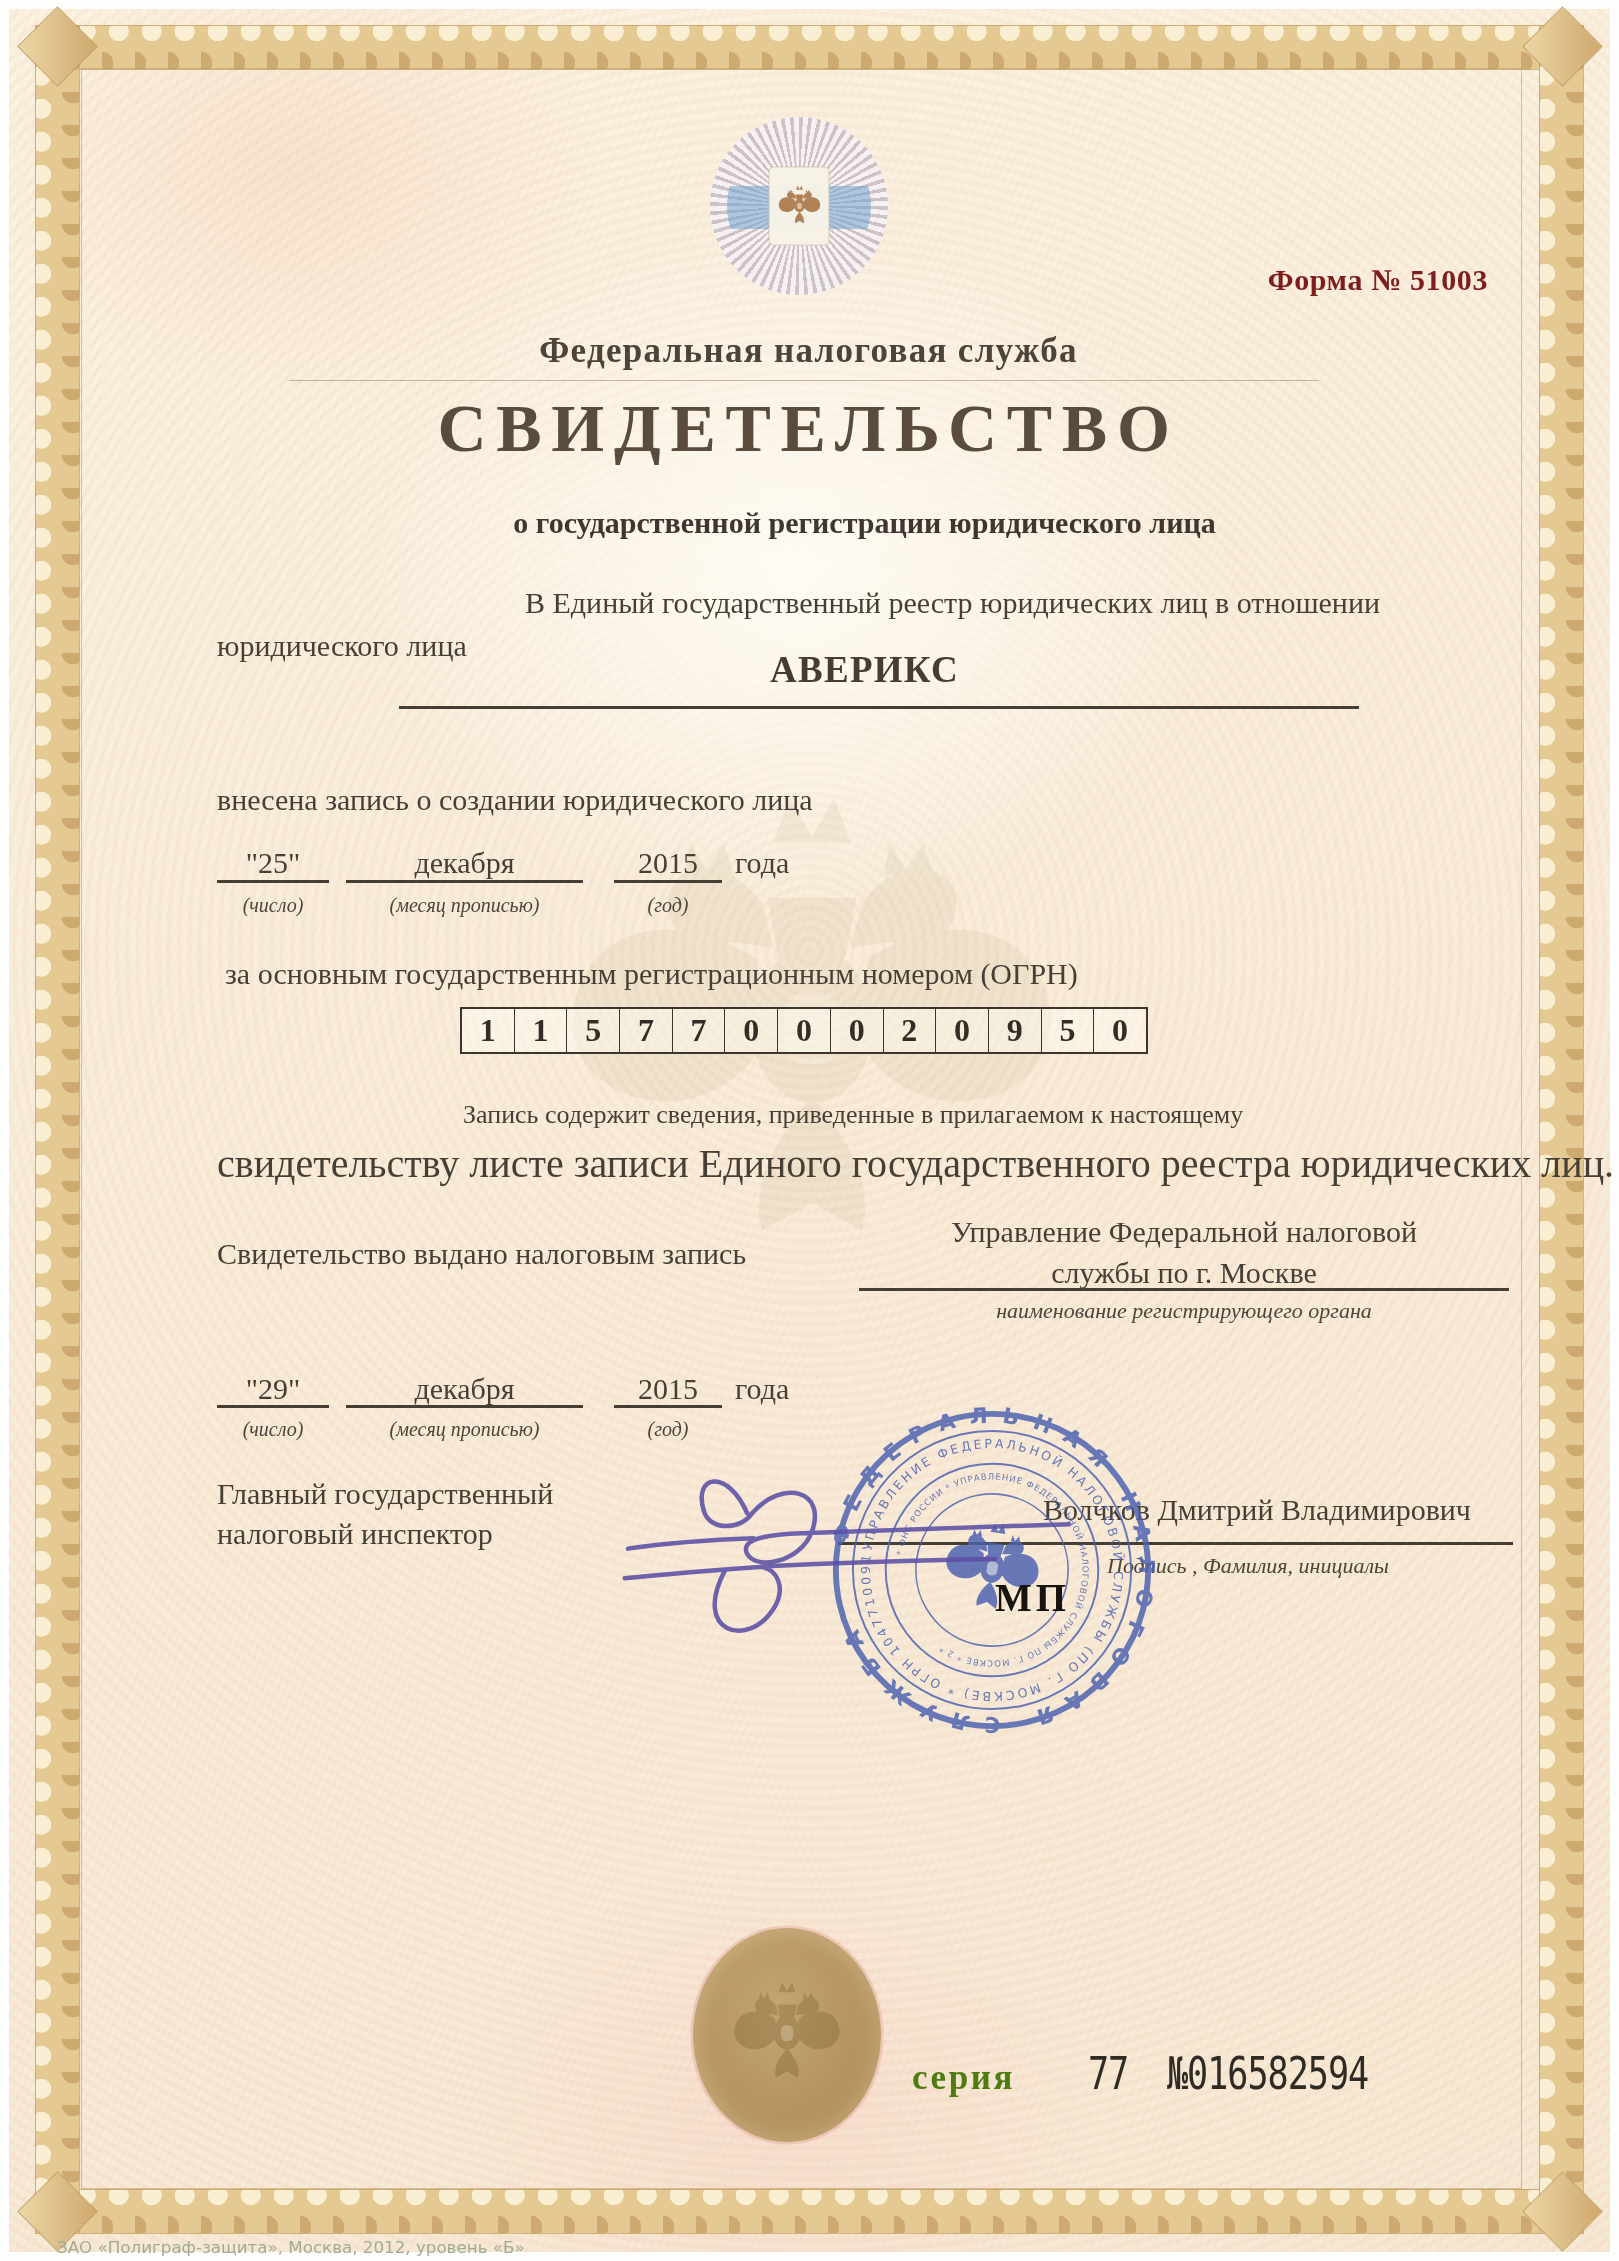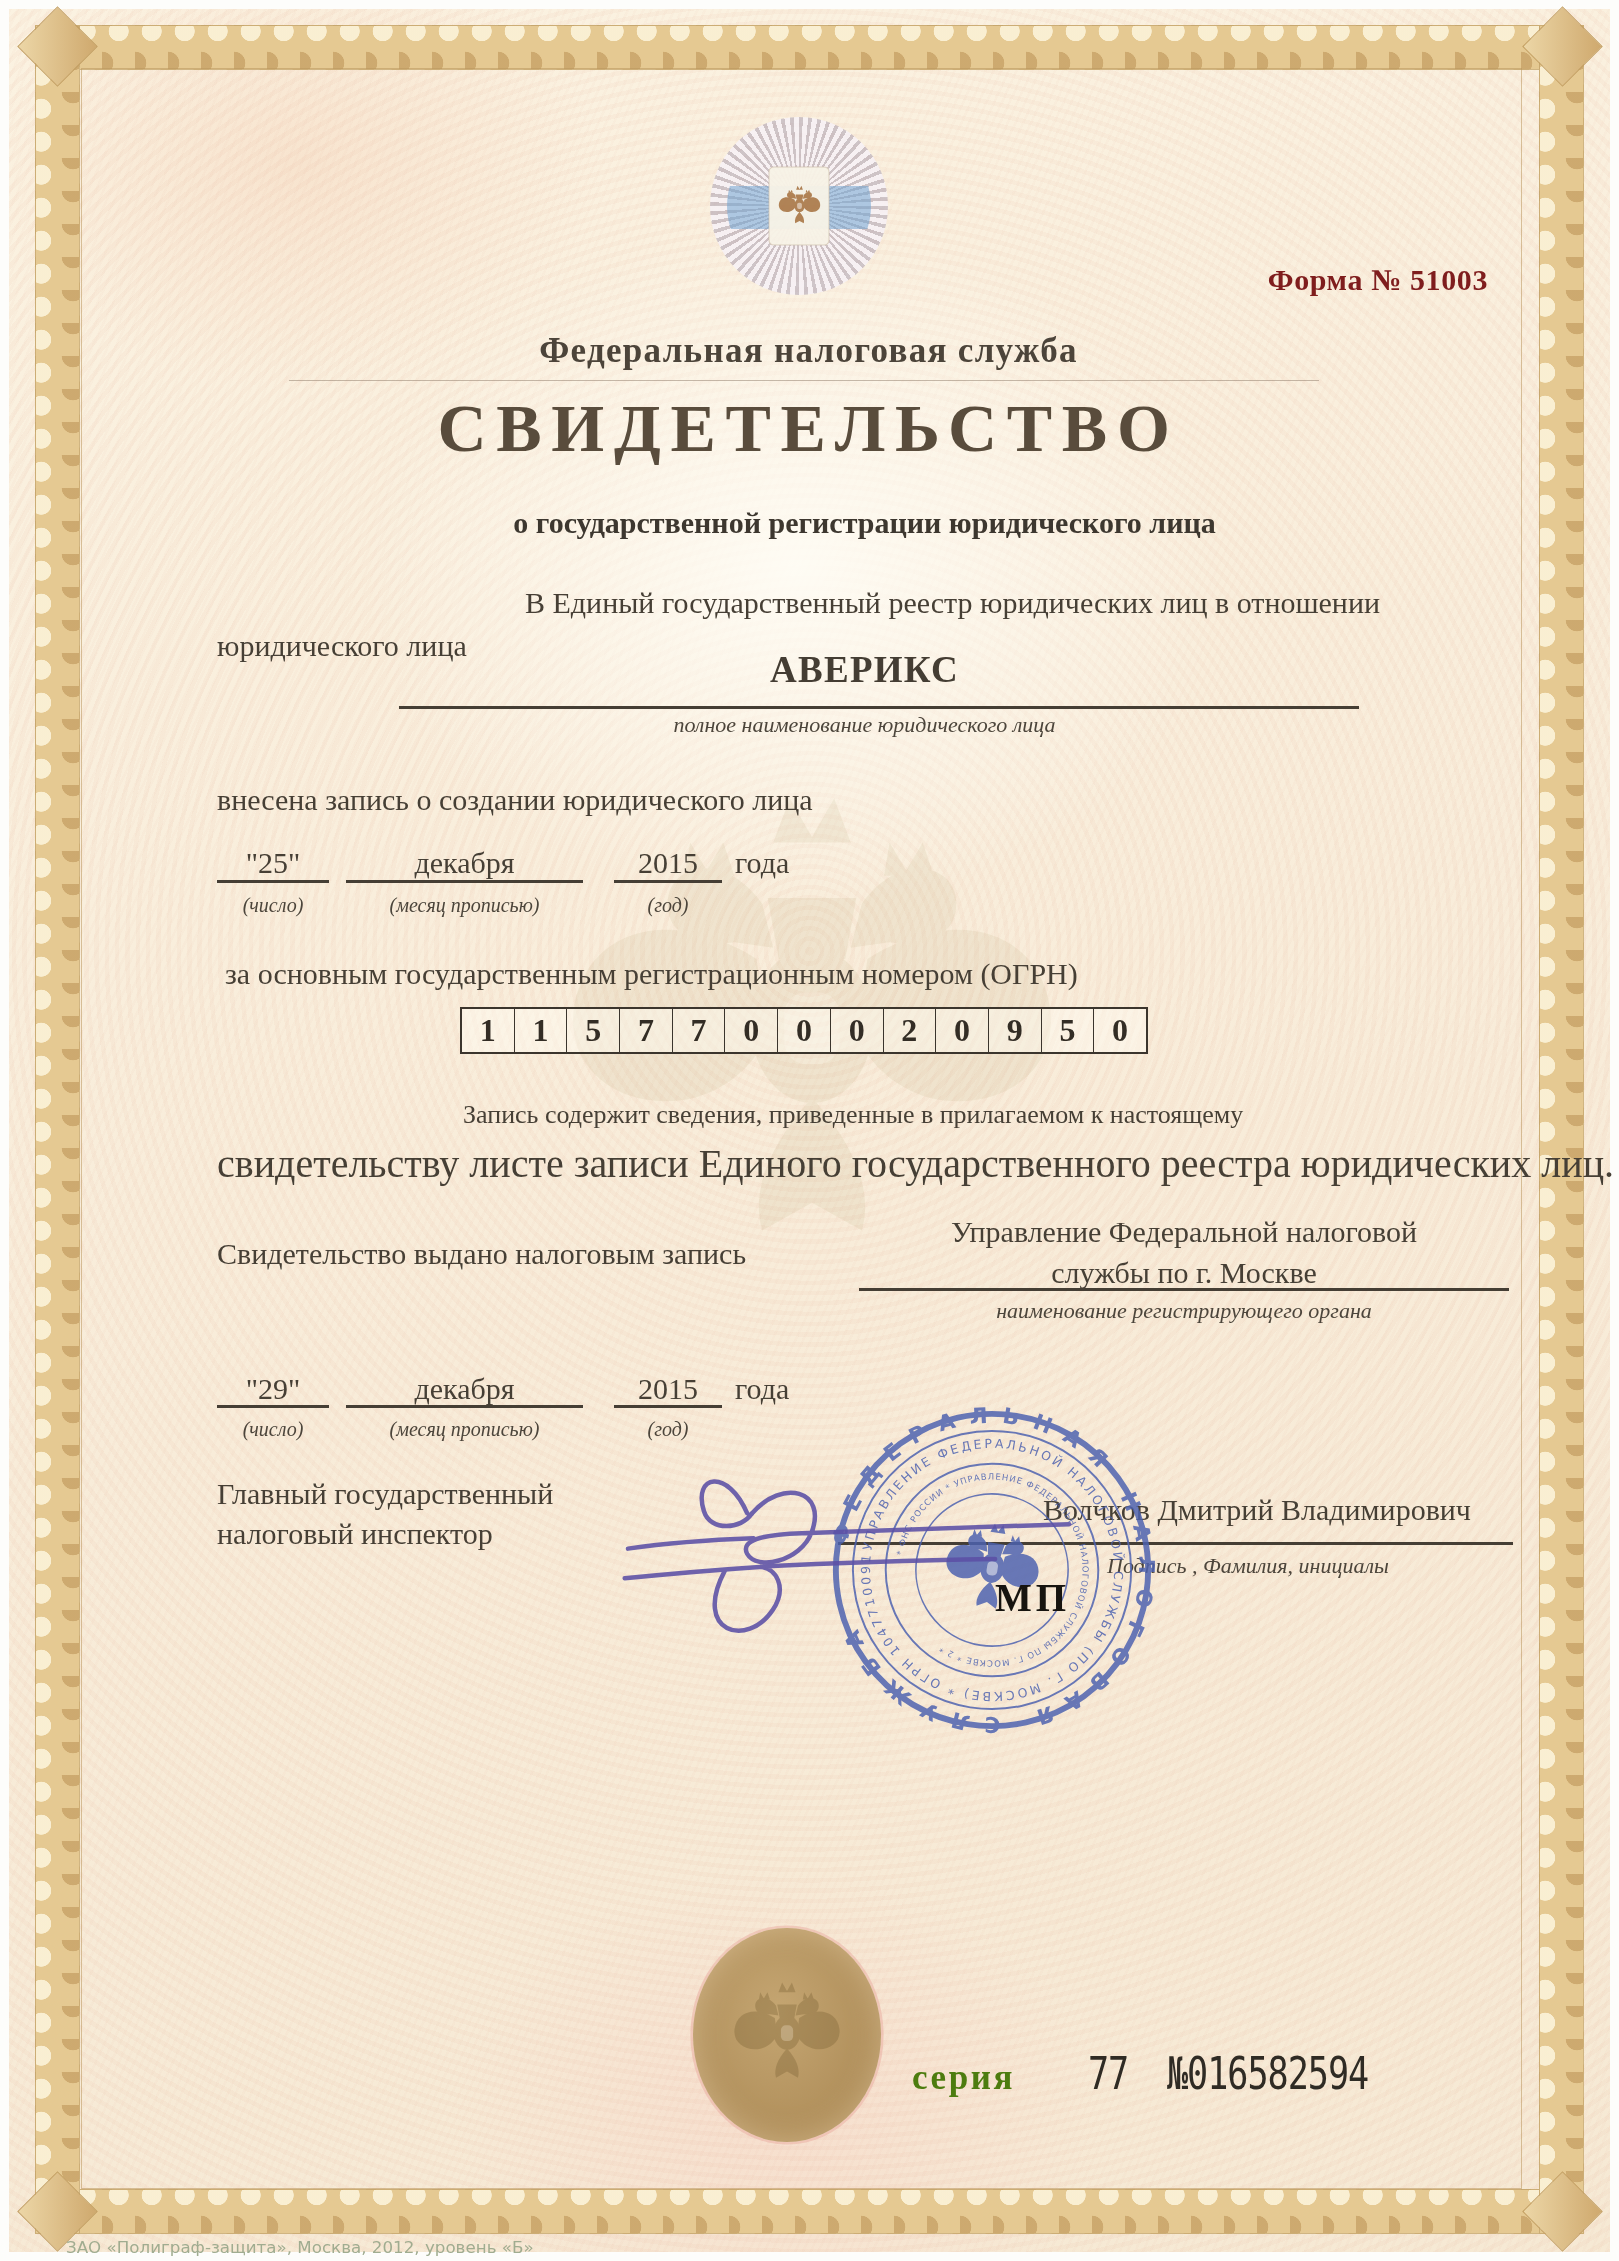--- a/index.html
+++ b/index.html
@@ -85,21 +85,21 @@
   
   #seal{left:693px;top:1928px;width:188px;height:214px;border-radius:50%;z-index:3;
       background:radial-gradient(ellipse at 45% 40%, #c5a672, #b2915d 60%, #a2804b 100%);
       box-shadow:0 0 0 2.6px rgba(234,172,160,.5), inset 0 0 30px rgba(255,236,200,.4);
       display:flex;align-items:center;justify-content:center;}
   #series-label{left:912px;top:2058px;font-size:35px;font-weight:bold;letter-spacing:2.6px;color:#4d7c0f;}
   #series-region{left:1088px;top:2047px;font-size:45px;letter-spacing:-1.3px;color:#2f2b24;
       font-family:"DejaVu Sans Mono","Liberation Mono",monospace;transform:scaleX(.78);transform-origin:left;}
   #series-number{left:1167px;top:2047px;font-size:45px;letter-spacing:-1.3px;color:#2f2b24;
       font-family:"DejaVu Sans Mono","Liberation Mono",monospace;transform:scaleX(.78);transform-origin:left;}
-  #printer-note{left:66px;top:2237px;font-size:16.7px;color:#a0ac90;font-family:"DejaVu Sans","Liberation Sans",sans-serif;}
+  #printer-note{left:57px;top:2237px;font-size:16.7px;color:#a0ac90;font-family:"DejaVu Sans","Liberation Sans",sans-serif;}
   svg{display:block;}
 </style>
 </head>
 <body>
 
 <div class="page">
 
   <div class="paper"></div>
 
   <svg width="0" height="0" style="position:absolute" aria-hidden="true">
@@ -148,21 +148,20 @@
   <div class="t" id="form-label">Форма  № 51003</div>
   <div class="t" id="agency">Федеральная налоговая служба</div>
   <div class="rule" id="agency-rule"></div>
   <div class="t" id="title">СВИДЕТЕЛЬСТВО</div>
   <div class="t" id="subtitle">о государственной регистрации юридического лица</div>
 
   <div class="t" id="intro1">В Единый государственный реестр юридических лиц в отношении</div>
   <div class="t" id="intro2">юридического лица</div>
   <div class="t" id="company">АВЕРИКС</div>
   <div class="rule" id="company-rule"></div>
-  <div class="t cap" id="company-caption">полное наименование юридического лица</div>
   <div class="t" id="entry-line">внесена запись о создании юридического лица</div>
 
   <div class="t dval" style="left:217px;width:112px;top:846px;">"25"</div>
   <div class="rule dline" style="left:217px;top:880px;width:112px;"></div>
   <div class="t dcap" style="left:217px;width:112px;top:894px;">(число)</div>
   <div class="t dval" style="left:346px;width:237px;top:846px;">декабря</div>
   <div class="rule dline" style="left:346px;top:880px;width:237px;"></div>
   <div class="t dcap" style="left:346px;width:237px;top:894px;">(месяц прописью)</div>
   <div class="t dval" style="left:614px;width:108px;top:846px;">2015</div>
   <div class="rule dline" style="left:614px;top:880px;width:108px;"></div>

